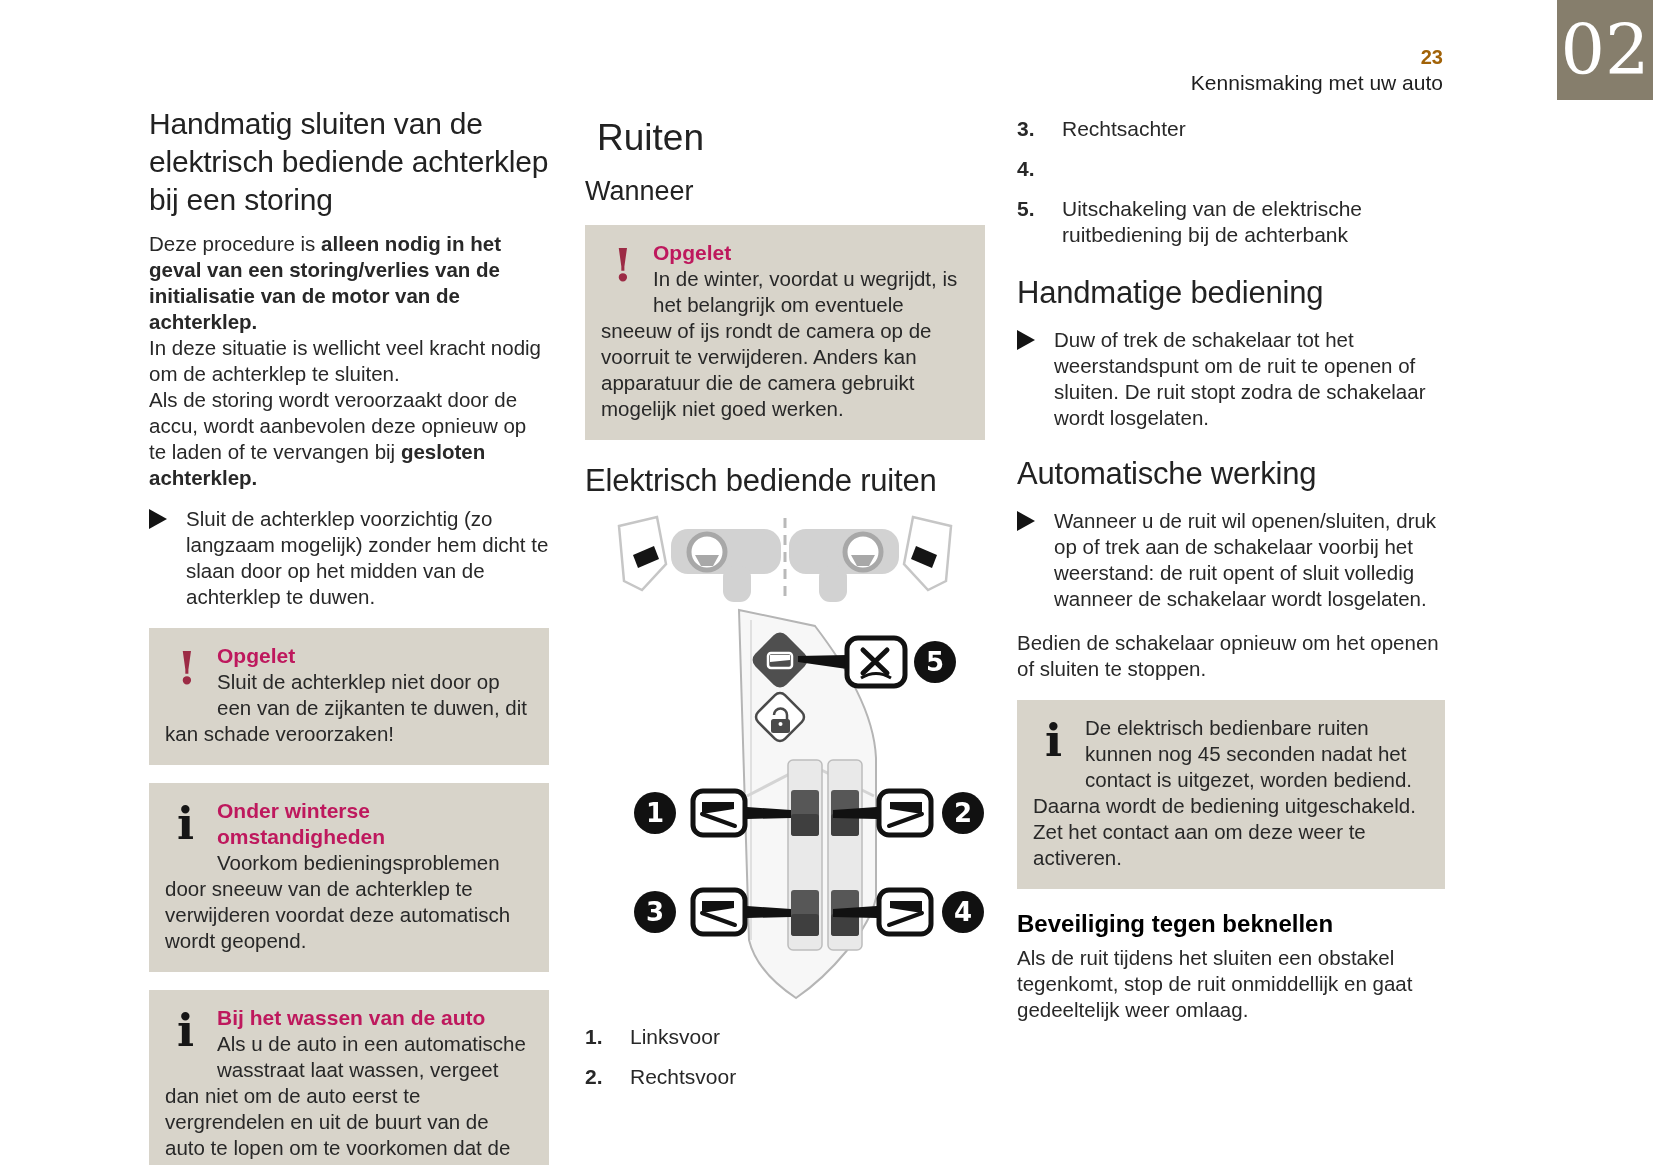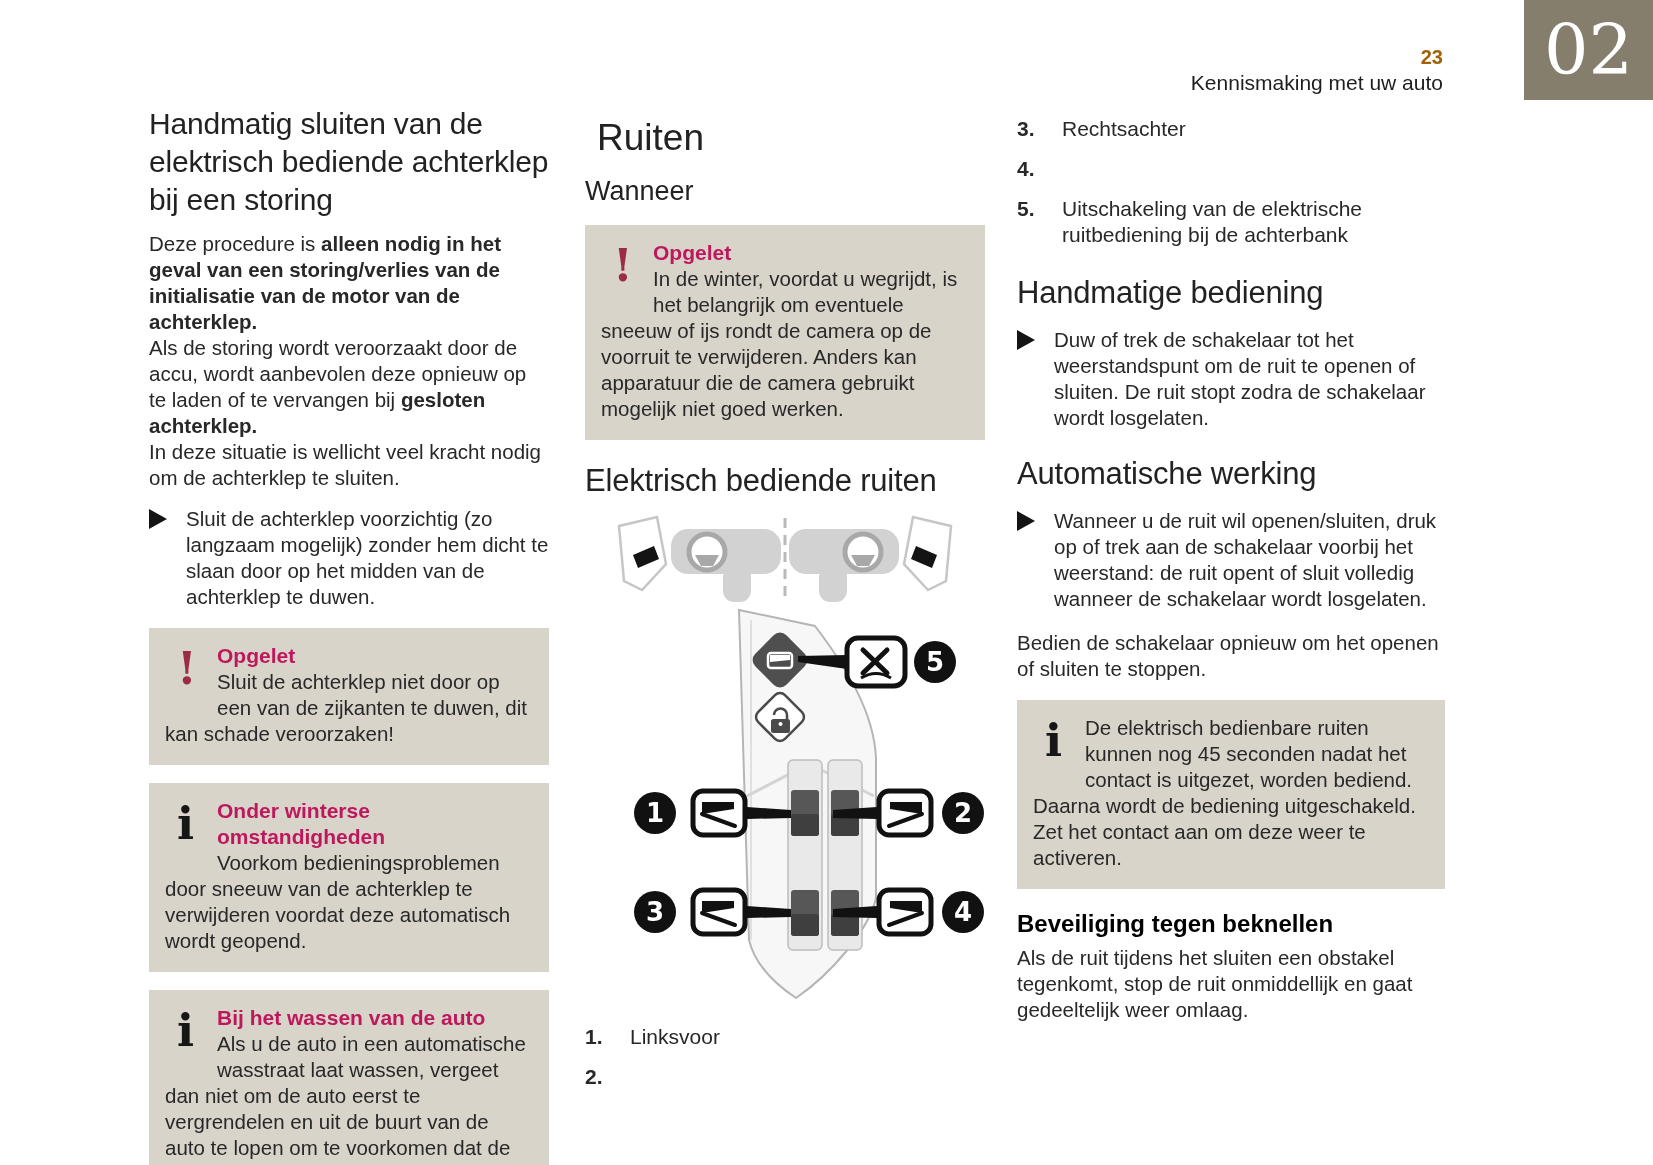--- a/index.html
+++ b/index.html
@@ -3,21 +3,21 @@
 <meta charset="utf-8">
 <style>
   html,body{margin:0;padding:0;}
   body{
     width:1653px;height:1165px;position:relative;background:#ffffff;
     font-family:"Liberation Sans",sans-serif;color:#282828;overflow:hidden;
     -webkit-font-smoothing:antialiased;
   }
   
   .badge{
-    position:absolute;top:0;right:0;width:129px;height:100px;background:#867e6c;
+    position:absolute;top:0;right:0;width:96px;height:100px;background:#867e6c;
     color:#ffffff;font-family:"DejaVu Serif",serif;font-size:70px;line-height:100px;
     text-align:center;font-weight:normal;
   }
   .page-num{position:absolute;top:46px;right:210px;font-size:20px;font-weight:bold;color:#a16207;}
   .page-header{position:absolute;top:71px;right:210px;font-size:21px;color:#1e1e1e;white-space:nowrap;}
   
   .col{position:absolute;top:105px;}
   .col-left{left:149px;width:400px;}
   .col-mid{left:585px;width:400px;}
   .col-right{left:1017px;width:428px;top:110px;}
@@ -53,22 +53,22 @@
 <body>
 
 <div class="page-num">23</div>
 <div class="page-header">Kennismaking met uw auto</div>
 <div class="badge">02</div>
 
 <div class="col col-left">
   <h1 class="h-big">Handmatig sluiten van de elektrisch bediende achterklep bij een storing</h1>
   <div class="pgroup">
     <p><span>Deze procedure is </span><b>alleen nodig in het geval van een storing/verlies van de initialisatie van de motor van de achterklep.</b></p>
+    <p>In deze situatie is wellicht veel kracht nodig om de achterklep te sluiten.</p>
     <p><span>Als de storing wordt veroorzaakt door de accu, wordt aanbevolen deze opnieuw op te laden of te vervangen bij </span><b>gesloten achterklep.</b></p>
-    <p>In deze situatie is wellicht veel kracht nodig om de achterklep te sluiten.</p>
   </div>
   <div class="bullet">
     <span class="tri"></span>
     <span>Sluit de achterklep voorzichtig (zo langzaam mogelijk) zonder hem dicht te slaan door op het midden van de achterklep te duwen.</span>
   </div>
 
   <div class="box">
     <div class="box-icon">
         <span class="glyph glyph-warn">!</span>
       </div>
@@ -198,20 +198,21 @@
       <polygon points="292,396 248,399 248,407 292,408" fill="#111111"></polygon>
     </g>
   </svg>
 
   <div class="legend-row">
     <span class="legend-num">1.</span>
     <span class="legend-label">Linksvoor</span>
   </div>
   <div class="legend-row">
     <span class="legend-num">2.</span>
+    <span class="legend-label">Rechtsvoor</span>
   </div>
 </div>
 
 <div class="col col-right">
   <div class="legend-row" style="margin-top:6px;">
     <span class="legend-num">3.</span>
     <span class="legend-label">Rechtsachter</span>
   </div>
   <div class="legend-row">
     <span class="legend-num">4.</span>

